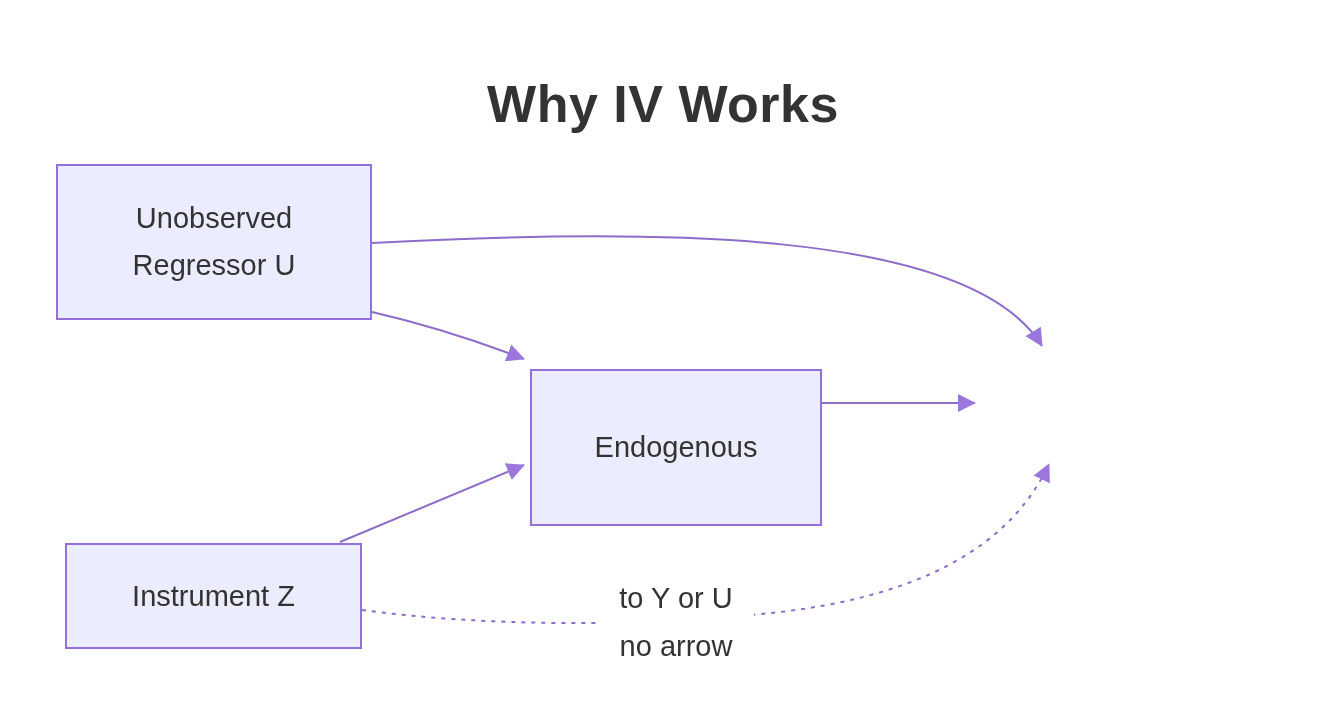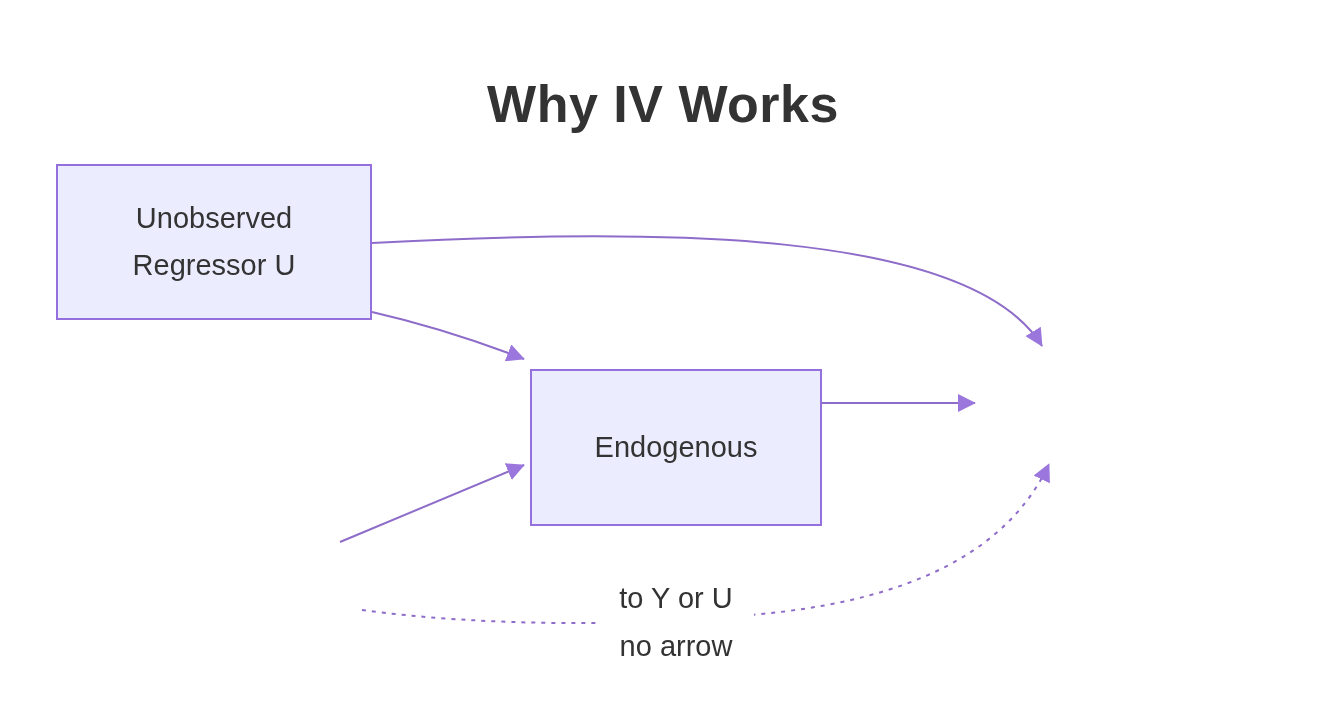--- a/index.html
+++ b/index.html
@@ -112,19 +112,22 @@
   <div class="node node-confounder">
     <span>Unobserved</span>
     <span>Regressor U</span>
   </div>
 
   <div class="node node-regressor">
     <span>Endogenous</span>
   </div>
 
 
+  <div class="node node-instrument">
+    <span>Instrument Z</span>
+  </div>
 
   <div class="edge-label">
     <div>to Y or U</div>
     <div>no arrow</div>
   </div>
 
 </div>
 
 </body></html>

